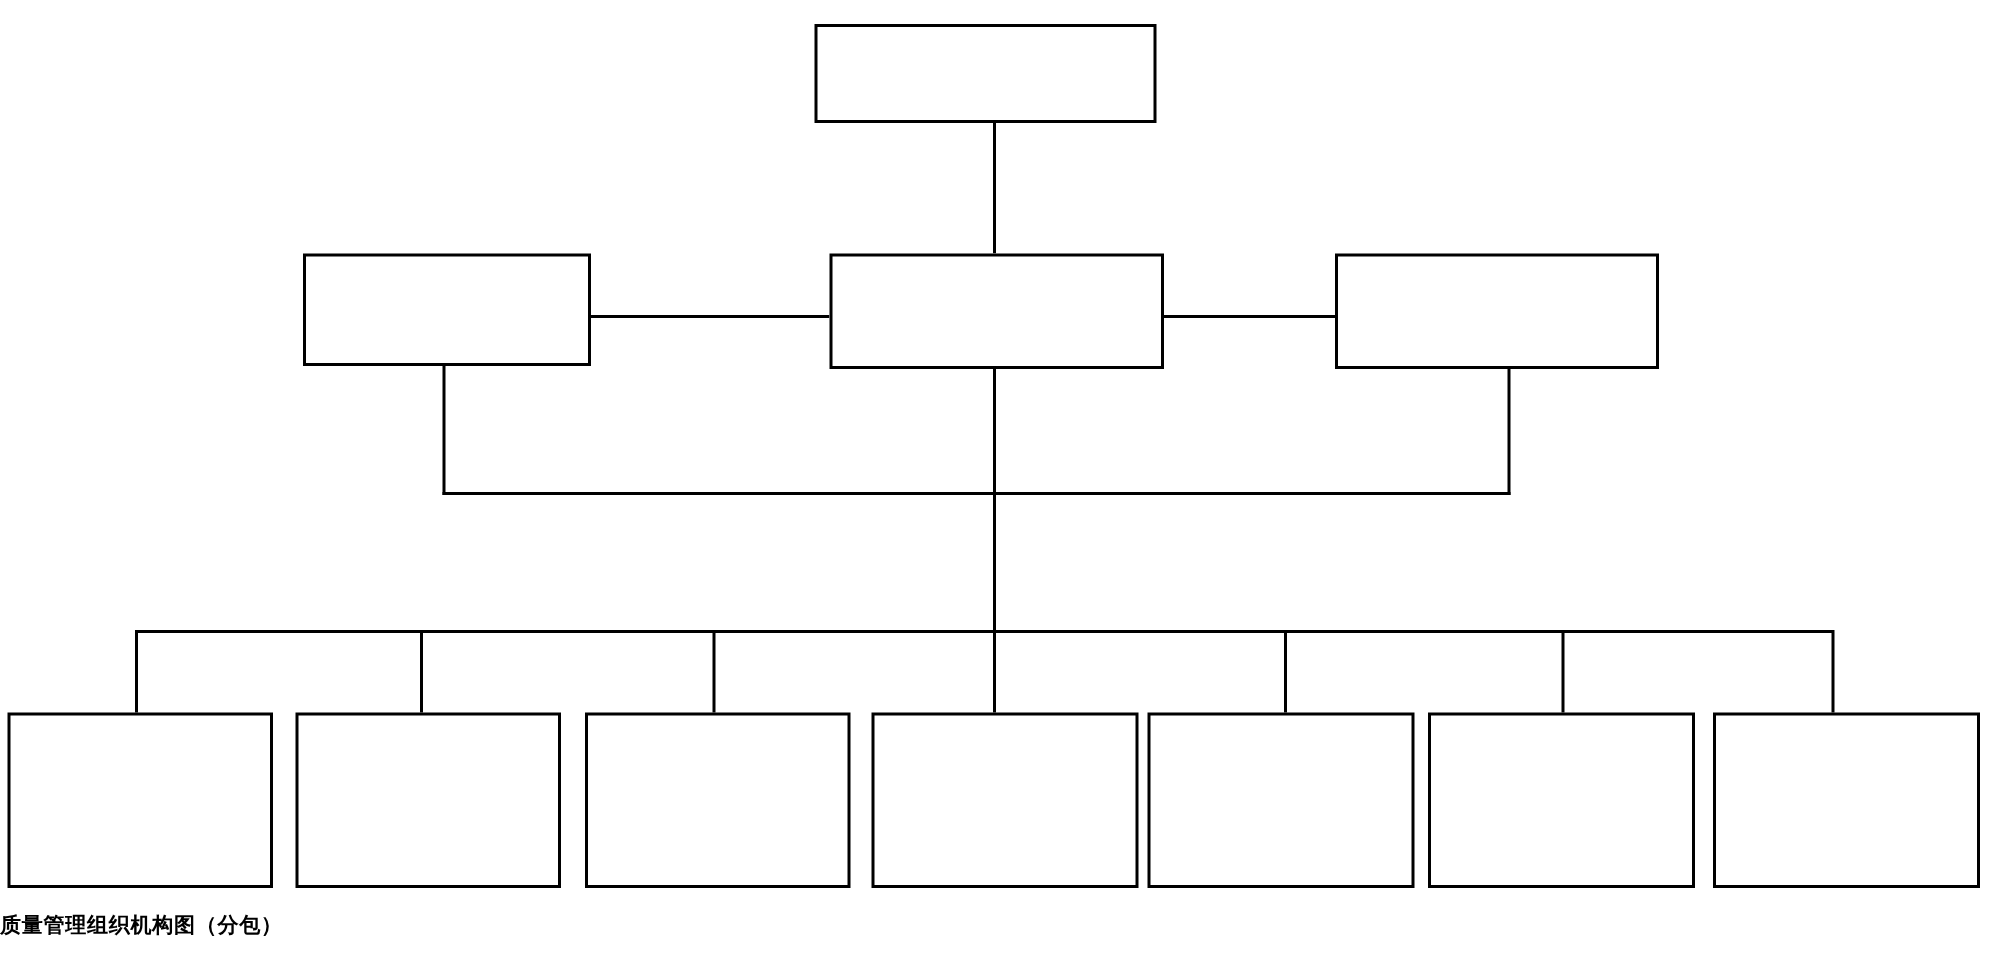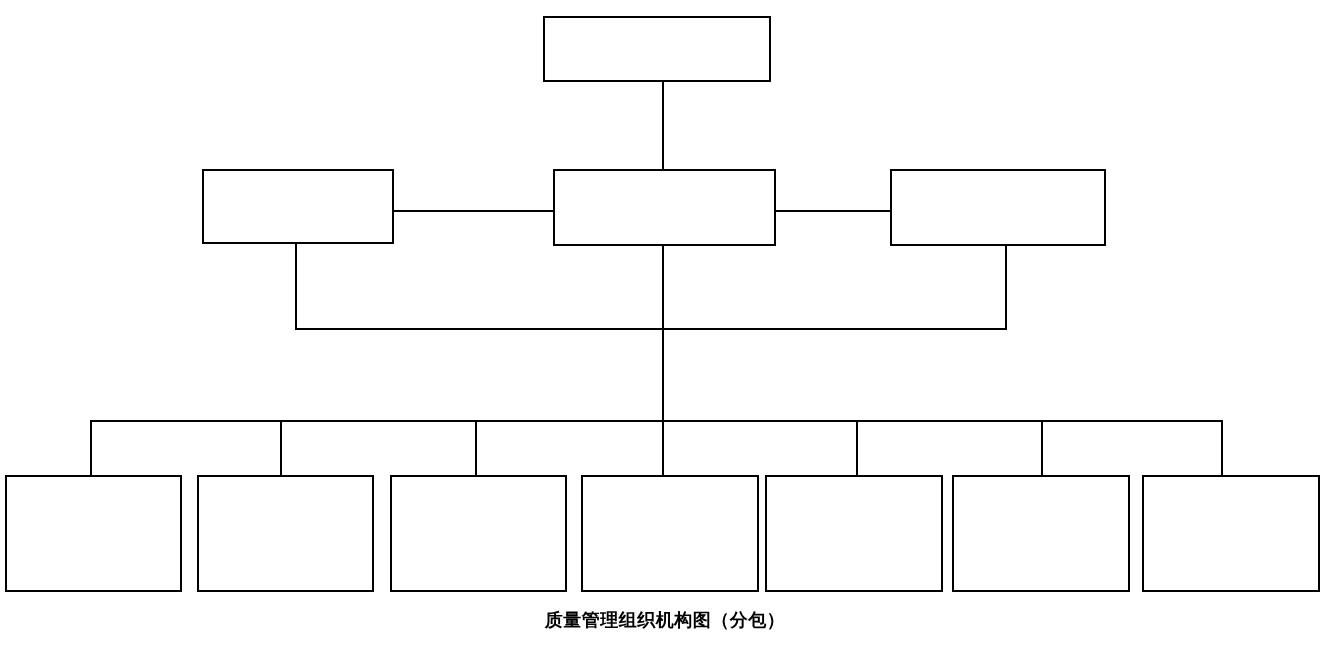--- a/index.html
+++ b/index.html
@@ -57,22 +57,21 @@
     border-left: 2px solid #000000;
     z-index: 1;
   }
 
   
   #chart-caption {
     position: absolute;
     left: 0;
     width: 1330px;
     top: 608px;
-    text-align: center;
-    font-size: 18px;
+    font-size: 14px;
     font-weight: bold;
     color: #000000;
     letter-spacing: 0.5px;
     font-family: "Liberation Serif", "DejaVu Serif", serif;
   }
 </style>
 </head>
 <body>
 
 <div id="chart-root">

